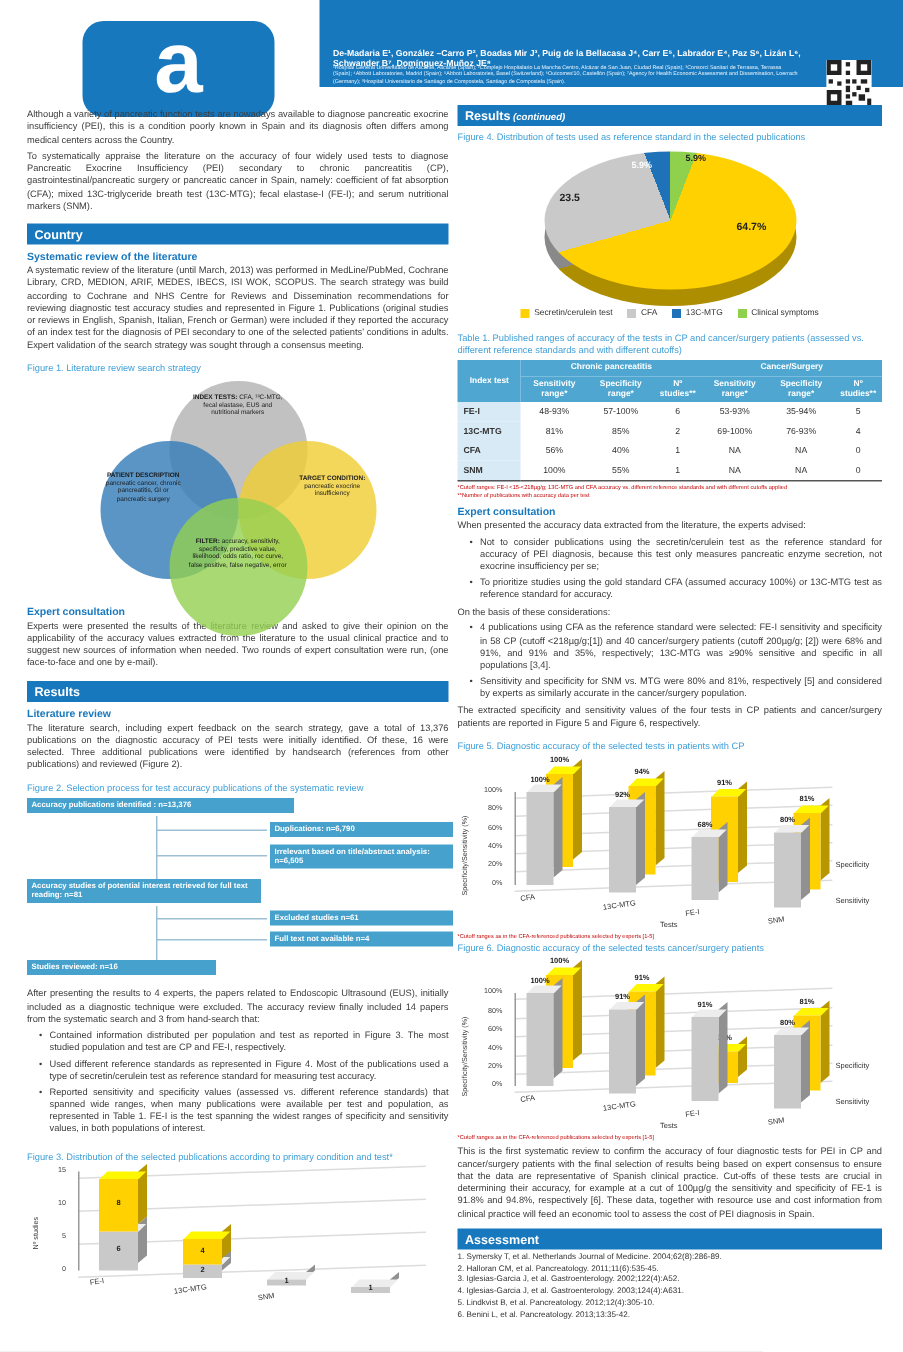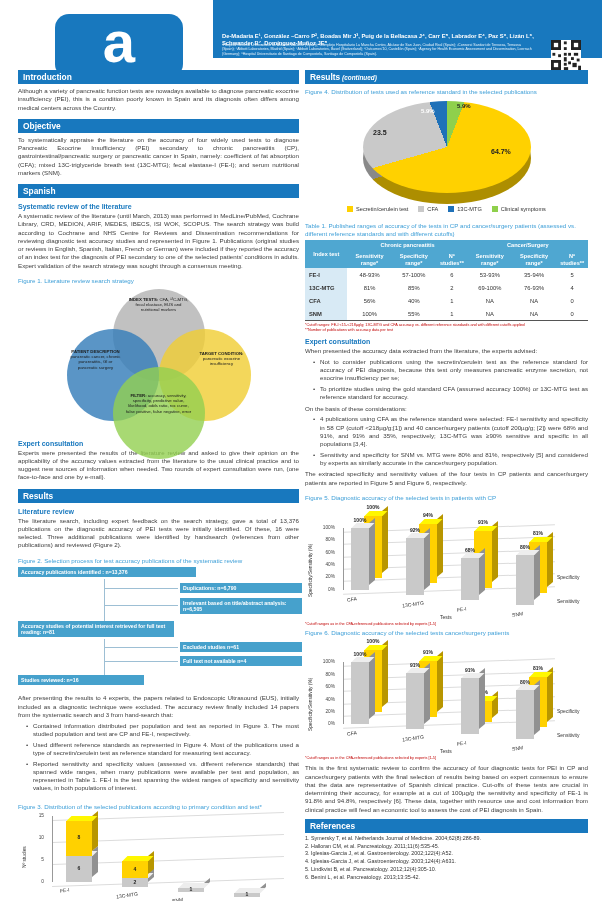--- a/index.html
+++ b/index.html
@@ -91,27 +91,25 @@
     </g>
     <g fill="#fff">
         <rect x="2" y="2" width="3" height="3"></rect>
         <rect x="16" y="2" width="3" height="3"></rect>
         <rect x="2" y="16" width="3" height="3"></rect>
       </g>
   </svg>
 
   <div id="colL" class="col">
 
-    <div class="secbar">Introduction</div>
     <div class="body">Although a variety of pancreatic function tests are nowadays available to diagnose pancreatic exocrine insufficiency (PEI), this is a condition poorly known in Spain and its diagnosis often differs among medical centers across the Country.</div>
 
-    <div class="secbar" style="margin-top:7px;">Objective</div>
     <div class="body">To systematically appraise the literature on the accuracy of four widely used tests to diagnose Pancreatic Exocrine Insufficiency (PEI) secondary to chronic pancreatitis (CP), gastrointestinal/pancreatic surgery or pancreatic cancer in Spain, namely: coefficient of fat absorption (CFA); mixed 13C-triglyceride breath test (13C-MTG); fecal elastase-I (FE-I); and serum nutritional markers (SNM).</div>
 
-    <div class="secbar" style="margin-top:7px;">Spanish</div>
+    <div class="secbar" style="margin-top:7px;">Country</div>
     <div class="subhead">Systematic review of the literature</div>
     <div class="body" style="margin-top:1px;">A systematic review of the literature (until March, 2013) was performed in MedLine/PubMed, Cochrane Library, CRD, MEDION, ARIF, MEDES, IBECS, ISI WOK, SCOPUS. The search strategy was build according to Cochrane and NHS Centre for Reviews and Dissemination recommendations for reviewing diagnostic test accuracy studies and represented in Figure 1. Publications (original studies or reviews in English, Spanish, Italian, French or German) were included if they reported the accuracy of an index test for the diagnosis of PEI secondary to one of the selected patients' conditions in adults. Expert validation of the search strategy was sought through a consensus meeting.</div>
 
     <div class="cap">Figure 1. Literature review search strategy</div>
     <div id="venn">
       <div class="vcirc" style="left:79px;top:0;background:rgba(176,176,176,0.78);"></div>
       <div class="vcirc" style="left:33px;top:40px;background:rgba(54,126,186,0.82);"></div>
       <div class="vcirc" style="left:125px;top:40px;background:rgba(240,205,50,0.80);"></div>
       <div class="vcirc" style="left:79px;top:78px;background:rgba(146,208,80,0.80);"></div>
       <div class="vtxt" style="left:94px;top:8px;"><b>INDEX TESTS:</b> <span>CFA, ¹³C-MTG, fecal elastase, EUS and nutritional markers</span></div>
@@ -413,21 +411,21 @@
         <div class="vallab" style="left:208px;top:42.4px;width:24px;">80%</div>
         <div class="catlab" style="left:207px;top:109px;transform:rotate(-8deg);">SNM</div>
         <div class="catlab" style="left:252px;top:72px;">Specificity</div>
         <div class="catlab" style="left:252px;top:96px;">Sensitivity</div>
         <div class="xlab" style="left:135px;top:112px;font-weight:normal;font-size:5px;">Tests</div>
       </div>
     <div class="footnote">*Cutoff ranges as in the CFA-referenced publications selected by experts [1-5]</div>
 
     <div class="body">This is the first systematic review to confirm the accuracy of four diagnostic tests for PEI in CP and cancer/surgery patients with the final selection of results being based on expert consensus to ensure that the data are representative of Spanish clinical practice. Cut-offs of these tests are crucial in determining their accuracy, for example at a cut of 100µg/g the sensitivity and specificity of FE-1 is 91.8% and 94.8%, respectively [6]. These data, together with resource use and cost information from clinical practice will feed an economic tool to assess the cost of PEI diagnosis in Spain.</div>
 
-    <div class="secbar" style="margin-top:5px;">References</div>
+    <div class="secbar" style="margin-top:5px;">Assessment</div>
     <div id="refs" style="margin-top:2px;">
         <div class="ref">1. Symersky T, et al. Netherlands Journal of Medicine. 2004;62(8):286-89.</div>
         <div class="ref">2. Halloran CM, et al. Pancreatology. 2011;11(6):535-45.</div>
         <div class="ref">3. Iglesias-Garcia J, et al. Gastroenterology. 2002;122(4):A52.</div>
         <div class="ref">4. Iglesias-Garcia J, et al. Gastroenterology. 2003;124(4):A631.</div>
         <div class="ref">5. Lindkvist B, et al. Pancreatology. 2012;12(4):305-10.</div>
         <div class="ref">6. Benini L, et al. Pancreatology. 2013;13:35-42.</div>
       </div>
   </div>
 

